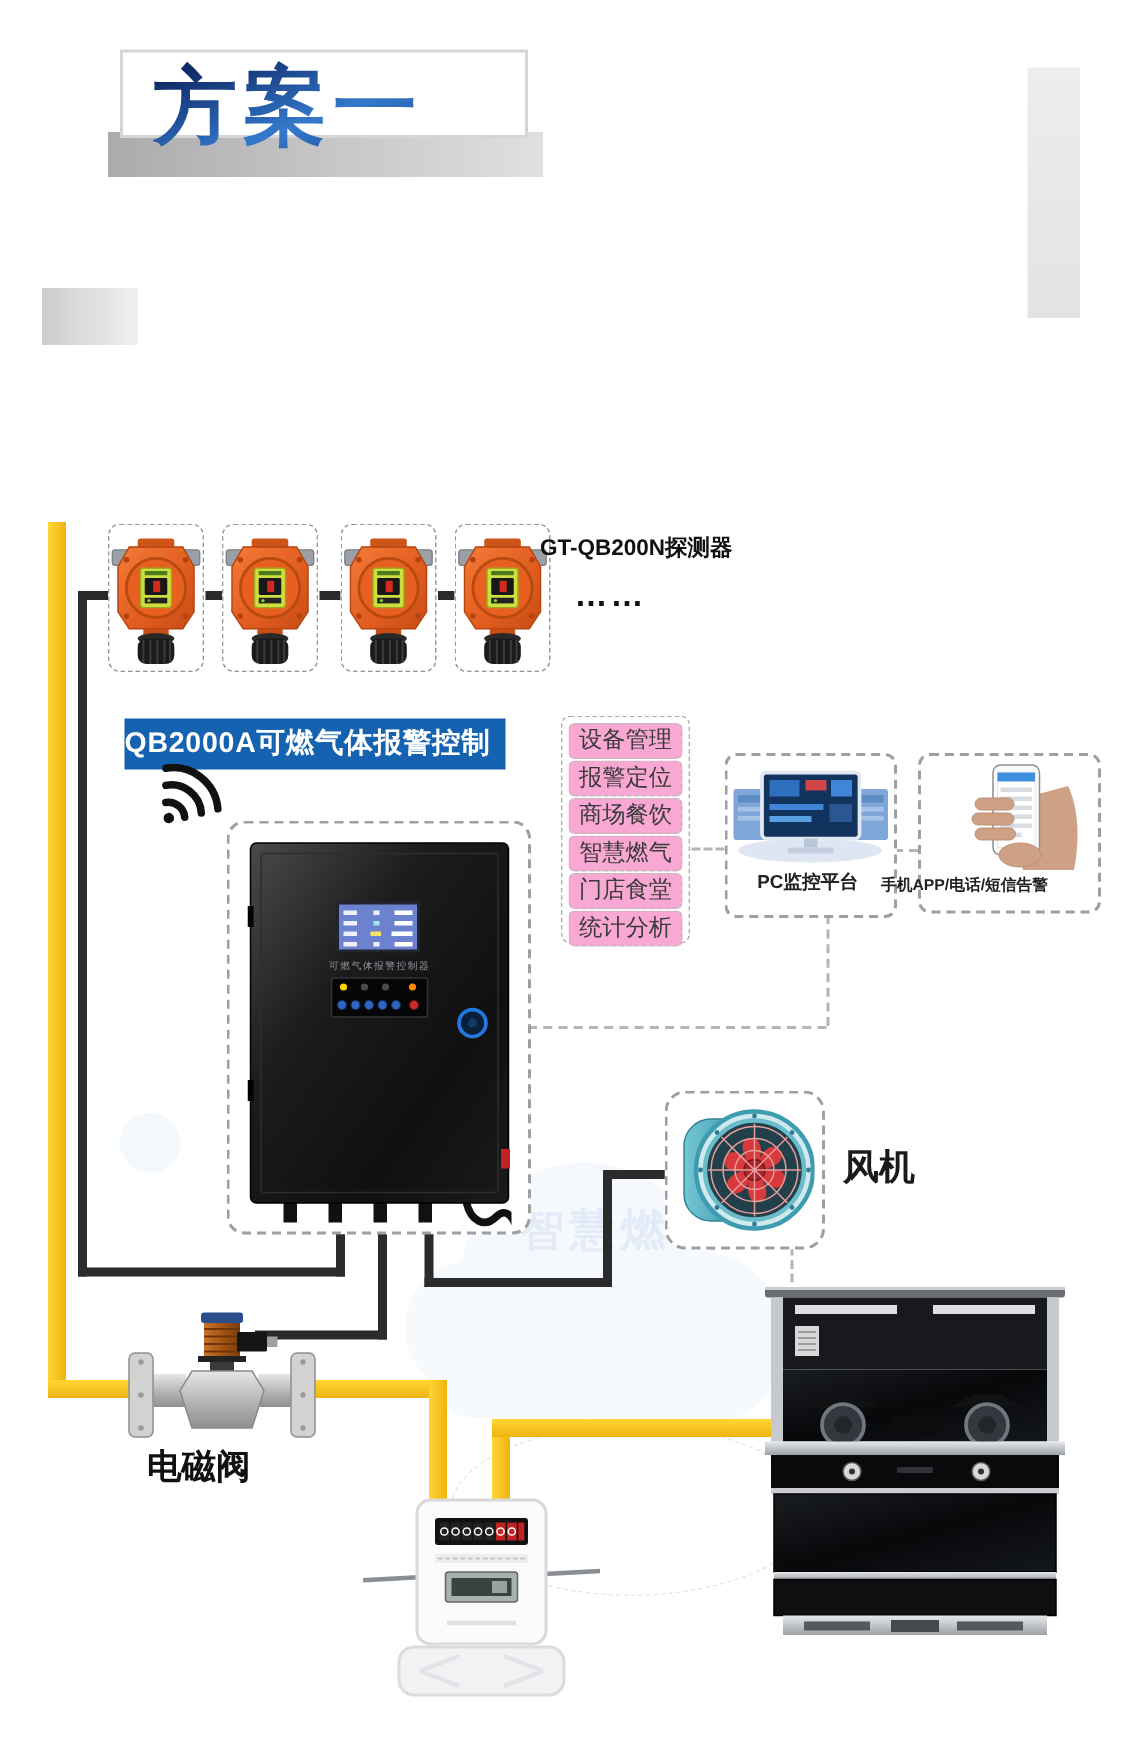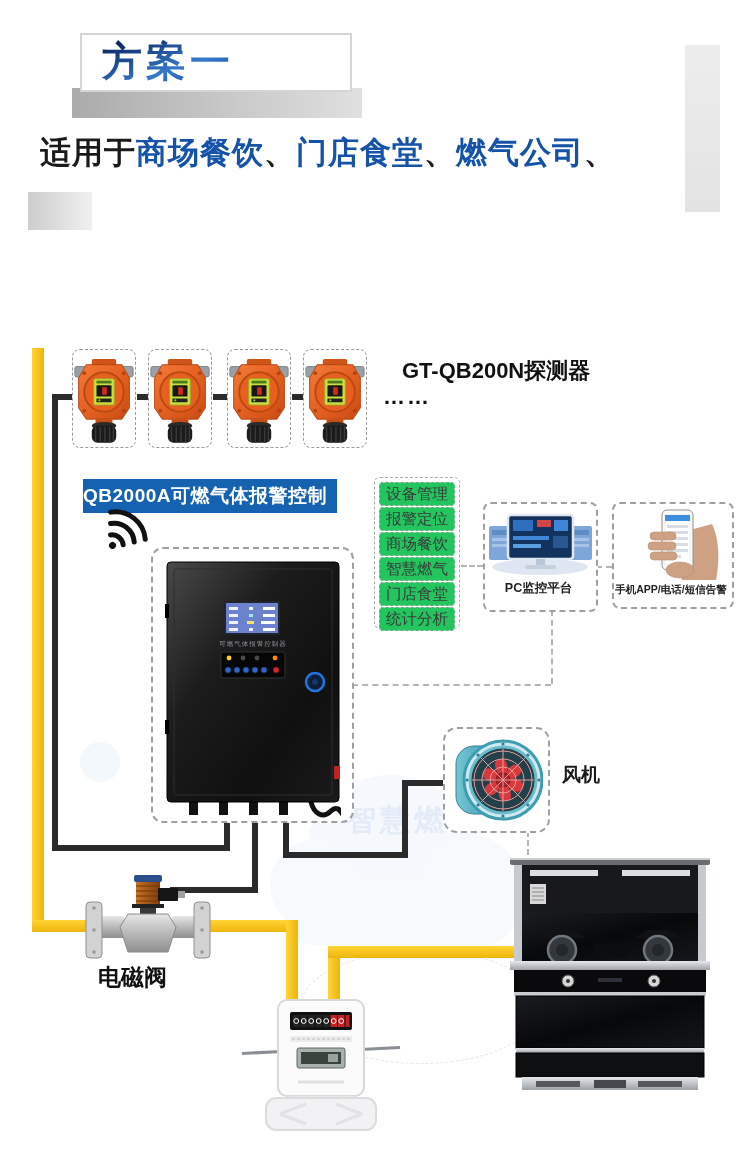--- a/index.html
+++ b/index.html
@@ -14,21 +14,21 @@
   .dc1{left:451px;top:766px;width:28px;height:28px;background:#eef4fb;}
   .dc2{left:519px;top:969px;width:52px;height:52px;background:#f1f6fc;}
   .dc3{left:80px;top:742px;width:40px;height:40px;background:#f3f8fd;}
   .deco-dashed-ellipse{left:300px;top:950px;width:240px;height:112px;border:1px dashed #e6e6e6;border-radius:50%;z-index:0;}
   .cloud{z-index:1;}
   .wm{z-index:1;color:#e2ebf7;font-weight:bold;letter-spacing:4px;font-size:30px;}
 
   
   .hdr-gray{left:72px;top:88px;width:290px;height:30px;background:linear-gradient(90deg,#ababab,#e0e0e0);z-index:1;}
   .hdr-white{left:80px;top:33px;width:268px;height:55px;background:#fff;border:2px solid #d5d5d5;z-index:2;}
-  .hdr-title{left:102px;top:34px;z-index:3;font-size:40px;font-weight:bold;letter-spacing:4px;
+  .hdr-title{left:102px;top:34px;z-index:3;font-size:56px;font-weight:bold;letter-spacing:4px;
      background:linear-gradient(160deg,#0e2a66 15%,#3579cc 60%,#123a85 100%);
      -webkit-background-clip:text;background-clip:text;color:transparent;}
   .intro{left:40px;top:128px;width:680px;z-index:2;font-family:"Liberation Serif",serif;
      font-size:31px;font-weight:bold;line-height:50px;letter-spacing:1px;}
   .intro .sd{color:#1a1a1a;}
   .intro .sb{color:#1553a8;}
 
   
   .pipe{z-index:1;}
   .pipe-h{background:linear-gradient(180deg,#ffd535,#eeb40e);}
@@ -43,32 +43,32 @@
 
   
   .dashed-box{border:2px dashed #9f9f9f;border-radius:10px;background:#fff;z-index:3;}
   .det-box{width:62px;height:97px;border:1.5px dashed #999;border-radius:8px;top:349px;}
   .ctrl-box{left:151px;top:547px;width:199px;height:272px;border-radius:12px;}
   .pc-box{left:483px;top:502px;width:111px;height:106px;border-radius:8px;}
   .phone-box{left:612px;top:502px;width:118px;height:103px;border-radius:8px;}
   .fan-box{left:443px;top:727px;width:103px;height:102px;border-radius:14px;}
   .feat-box{left:374px;top:477px;width:86px;height:152px;border:1.5px dashed #aaa;border-radius:6px;
      padding:3px 2px;box-sizing:border-box;z-index:3;background:#fff;}
-  .feat-item{margin:1px 2px;border:1px dashed #bcbcbc;border-radius:4px;background:#22c55e;
+  .feat-item{margin:1px 2px;border:1px dashed #bcbcbc;border-radius:4px;background:#f9a8d4;
      font-size:15.5px;color:#3a3a3a;text-align:center;line-height:22px;height:22px;}
 
   
-  .gt-label{left:402px;top:356px;font-size:22px;font-weight:bold;color:#111;z-index:3;}
+  .gt-label{left:360px;top:356px;font-size:15px;font-weight:bold;color:#111;z-index:3;}
   .gt-dots{left:383px;top:384px;font-size:22px;font-weight:bold;color:#111;letter-spacing:2px;z-index:3;}
   .ctrl-label{left:83px;top:479px;width:254px;height:34px;background:#1563b0;color:#fff;z-index:3;
      font-size:19px;font-weight:bold;line-height:34px;letter-spacing:0.5px;}
-  .fan-label{left:562px;top:762px;font-size:19px;font-weight:600;color:#1a1a1a;z-index:3;}
+  .fan-label{left:562px;top:762px;font-size:24px;font-weight:600;color:#1a1a1a;z-index:3;}
   .valve-label{left:98px;top:962px;font-size:23px;font-weight:bold;color:#111;z-index:3;}
   .pc-label{left:483px;top:580px;width:111px;text-align:center;font-size:12.5px;font-weight:bold;color:#222;z-index:4;}
-  .phone-label{left:610px;top:583px;width:122px;text-align:center;font-size:10.5px;font-weight:bold;color:#222;z-index:4;}
+  .phone-label{left:582px;top:583px;width:122px;text-align:center;font-size:10.5px;font-weight:bold;color:#222;z-index:4;}
 
   .dev-svg{z-index:3;}
 </style>
 </head>
 <body>
 
 <div class="canvas">
 
   <div class="abs deco-bar-right"></div>
   <div class="abs deco-sq"></div>
@@ -83,21 +83,20 @@
     <circle cx="205" cy="120" r="50" fill="#f6fafd"></circle>
     <rect x="20" y="110" width="230" height="70" rx="30" fill="#f6fafd"></rect>
   </svg>
   <div class="abs wm" style="left:346px;top:800px;">智慧燃气</div>
 
   <div class="abs hdr-gray"></div>
   <div class="abs hdr-white"></div>
   <div class="abs hdr-title">方案一</div>
 
   <div class="abs intro">
-    <div><span class="sd">适用于</span><span class="sb">商场餐饮</span><span class="sd">、</span><span class="sb">门店食堂</span><span class="sd">、</span><span class="sb">燃气公司</span><span class="sd">、</span></div>
   </div>
 
   <div class="abs pipe pipe-v" style="left:32px;top:348px;width:12px;height:584px;"></div>
   <div class="abs pipe pipe-h" style="left:32px;top:920px;width:266px;height:12px;"></div>
   <div class="abs pipe pipe-v" style="left:286px;top:920px;width:12px;height:86px;"></div>
   <div class="abs pipe pipe-v" style="left:328px;top:946px;width:12px;height:62px;"></div>
   <div class="abs pipe pipe-h" style="left:328px;top:946px;width:190px;height:12px;"></div>
 
   <div class="abs bl" style="left:137px;top:394px;width:11px;height:6px;"></div>
   <div class="abs bl" style="left:213px;top:394px;width:14px;height:6px;"></div>

